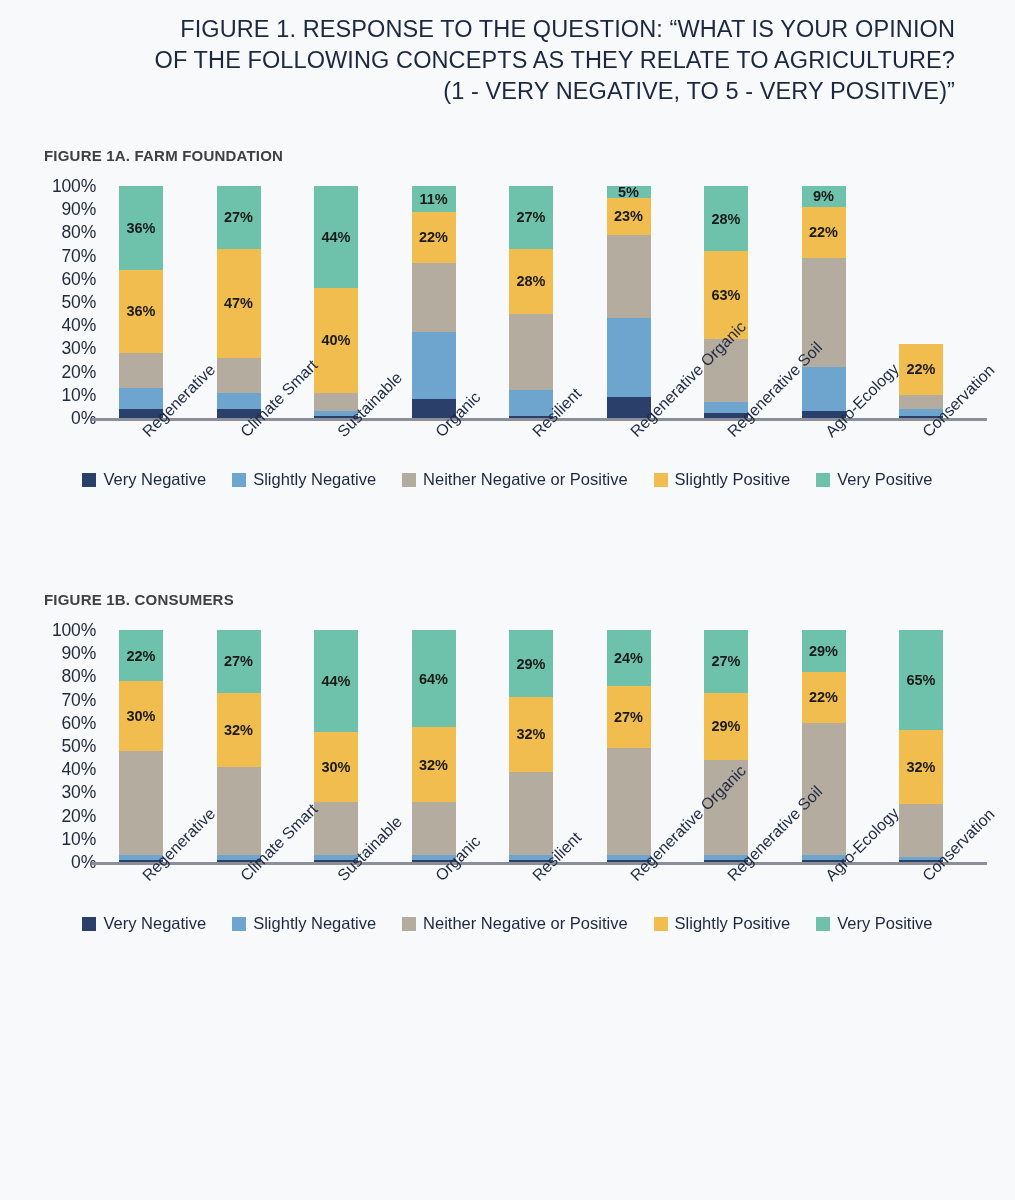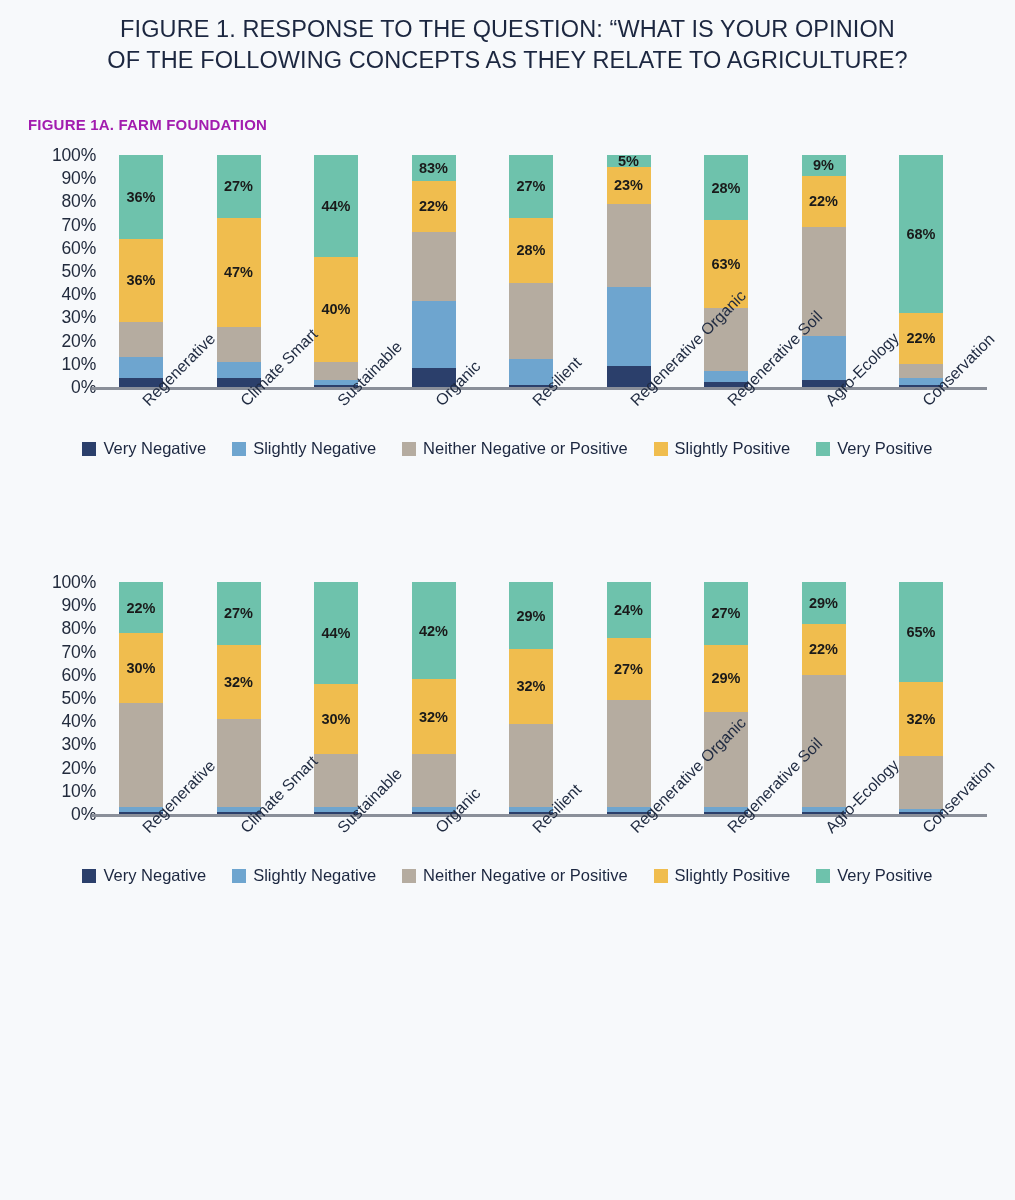--- a/index.html
+++ b/index.html
@@ -11,40 +11,40 @@
     height: 1200px;
     background: #f7f9fb;
     font-family: "Liberation Sans", sans-serif;
     color: #1e2b45;
     overflow: hidden;
     position: relative;
   }
 
   
   .figure-title {
-    text-align: center;
+    text-align: right;
     padding: 14px 60px 0 60px;
     font-size: 23.5px;
     line-height: 31px;
     font-weight: 400;
     letter-spacing: 0.1px;
     color: #1c2740;
     text-transform: uppercase;
   }
   .figure-title .tline { display: block; white-space: nowrap; }
 
   
   .section { position: relative; }
   .section-heading {
     font-size: 15px;
     font-weight: bold;
-    color: #a21caf;
+    color: #404040;
     letter-spacing: 0.2px;
     text-transform: uppercase;
-    padding-left: 28px;
+    padding-left: 44px;
   }
 
   
   .chart-wrap {
     position: relative;
     width: 1015px;
     height: 300px;
   }
   .plot {
     position: absolute;
@@ -146,20 +146,21 @@
     height: 14px;
     flex: 0 0 14px;
   }
 </style>
 </head>
 <body>
 
 <div class="figure-title">
   <span class="tline">FIGURE 1. RESPONSE TO THE QUESTION: “WHAT IS YOUR OPINION</span>
   <span class="tline">OF THE FOLLOWING CONCEPTS AS THEY RELATE TO AGRICULTURE?</span>
+  <span class="tline">(1 - VERY NEGATIVE, TO 5 - VERY POSITIVE)”</span>
 </div>
 
 <div class="section" style="margin-top:40px;">
   <div class="section-heading">FIGURE 1A. FARM FOUNDATION</div>
   <div class="chart-wrap">
     <div class="ylabels" id="yaxis-0">
         <div class="ytick" style="top: 254px;">0%</div>
         <div class="ytick" style="top: 230.8px;">10%</div>
         <div class="ytick" style="top: 207.6px;">20%</div>
         <div class="ytick" style="top: 184.4px;">30%</div>
@@ -206,21 +207,21 @@
           </div>
         </div>
         <div class="bar" style="left: 308.5px; height: 232px;">
           <div class="seg" style="background: rgb(43, 63, 107); height: 18.56px;"></div>
           <div class="seg" style="background: rgb(110, 165, 207); height: 67.28px;"></div>
           <div class="seg" style="background: rgb(181, 172, 160); height: 69.6px;"></div>
           <div class="seg" style="background: rgb(240, 189, 78); height: 51.04px;">
             <span class="seg-label">22%</span>
           </div>
           <div class="seg" style="background: rgb(110, 194, 172); height: 25.52px;">
-            <span class="seg-label">83%</span>
+            <span class="seg-label">11%</span>
           </div>
         </div>
         <div class="bar" style="left: 406px; height: 232px;">
           <div class="seg" style="background: rgb(43, 63, 107); height: 2.32px;"></div>
           <div class="seg" style="background: rgb(110, 165, 207); height: 25.52px;"></div>
           <div class="seg" style="background: rgb(181, 172, 160); height: 76.56px;"></div>
           <div class="seg" style="background: rgb(240, 189, 78); height: 64.96px;">
             <span class="seg-label">28%</span>
           </div>
           <div class="seg" style="background: rgb(110, 194, 172); height: 62.64px;">
@@ -259,23 +260,20 @@
           <div class="seg" style="background: rgb(110, 194, 172); height: 20.88px;">
             <span class="seg-label">9%</span>
           </div>
         </div>
         <div class="bar" style="left: 796px; height: 232px;">
           <div class="seg" style="background: rgb(43, 63, 107); height: 2.32px;"></div>
           <div class="seg" style="background: rgb(110, 165, 207); height: 6.96px;"></div>
           <div class="seg" style="background: rgb(181, 172, 160); height: 13.92px;"></div>
           <div class="seg" style="background: rgb(240, 189, 78); height: 51.04px;">
             <span class="seg-label">22%</span>
-          </div>
-          <div class="seg" style="background: rgb(110, 194, 172); height: 157.76px;">
-            <span class="seg-label">68%</span>
           </div>
         </div>
       </div>
     <div class="axis-line"></div>
     <div class="xlabels" id="xaxis-0">
         <div class="xlabel" style="left: 36px; width: 0px;">Regenerative</div>
         <div class="xlabel" style="left: 133.5px; width: 0px;">Climate Smart</div>
         <div class="xlabel" style="left: 231px; width: 0px;">Sustainable</div>
         <div class="xlabel" style="left: 328.5px; width: 0px;">Organic</div>
         <div class="xlabel" style="left: 426px; width: 0px;">Resilient</div>
@@ -303,20 +301,21 @@
         <span>Slightly Positive</span>
       </div>
       <div class="legend-item">
         <span class="swatch" style="background: rgb(110, 194, 172);"></span>
         <span>Very Positive</span>
       </div>
     </div>
 </div>
 
 <div class="section" style="margin-top:102px;">
+  <div class="section-heading">FIGURE 1B. CONSUMERS</div>
   <div class="chart-wrap">
     <div class="ylabels" id="yaxis-1">
         <div class="ytick" style="top: 254px;">0%</div>
         <div class="ytick" style="top: 230.8px;">10%</div>
         <div class="ytick" style="top: 207.6px;">20%</div>
         <div class="ytick" style="top: 184.4px;">30%</div>
         <div class="ytick" style="top: 161.2px;">40%</div>
         <div class="ytick" style="top: 138px;">50%</div>
         <div class="ytick" style="top: 114.8px;">60%</div>
         <div class="ytick" style="top: 91.6px;">70%</div>
@@ -359,21 +358,21 @@
           </div>
         </div>
         <div class="bar" style="left: 308.5px; height: 232px;">
           <div class="seg" style="background: rgb(43, 63, 107); height: 2.32px;"></div>
           <div class="seg" style="background: rgb(110, 165, 207); height: 4.64px;"></div>
           <div class="seg" style="background: rgb(181, 172, 160); height: 53.36px;"></div>
           <div class="seg" style="background: rgb(240, 189, 78); height: 74.24px;">
             <span class="seg-label">32%</span>
           </div>
           <div class="seg" style="background: rgb(110, 194, 172); height: 97.44px;">
-            <span class="seg-label">42%</span>
+            <span class="seg-label">64%</span>
           </div>
         </div>
         <div class="bar" style="left: 406px; height: 232px;">
           <div class="seg" style="background: rgb(43, 63, 107); height: 2.32px;"></div>
           <div class="seg" style="background: rgb(110, 165, 207); height: 4.64px;"></div>
           <div class="seg" style="background: rgb(181, 172, 160); height: 83.52px;"></div>
           <div class="seg" style="background: rgb(240, 189, 78); height: 74.24px;">
             <span class="seg-label">32%</span>
           </div>
           <div class="seg" style="background: rgb(110, 194, 172); height: 67.28px;">

